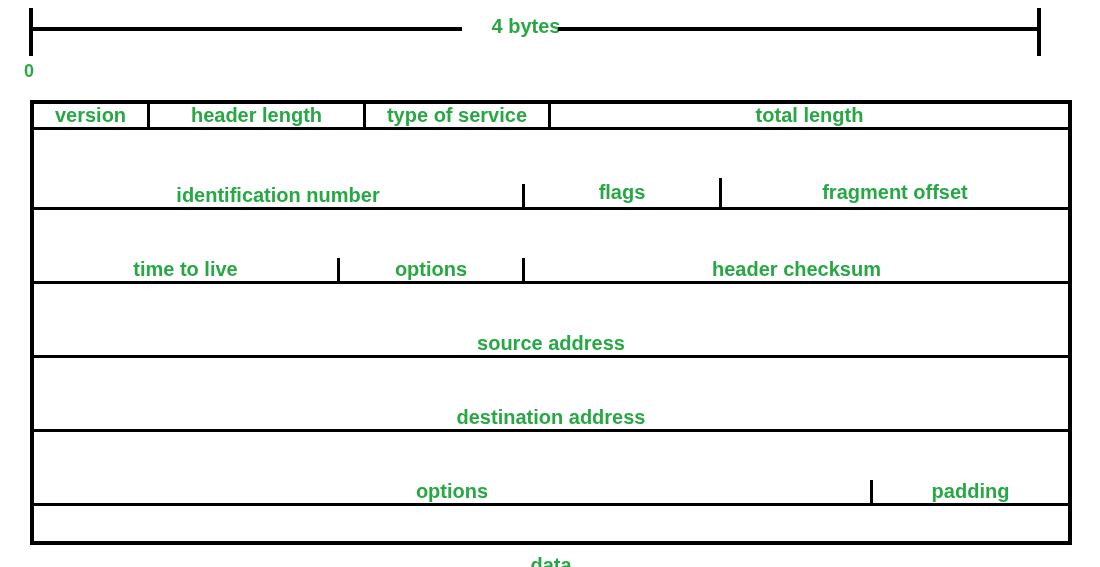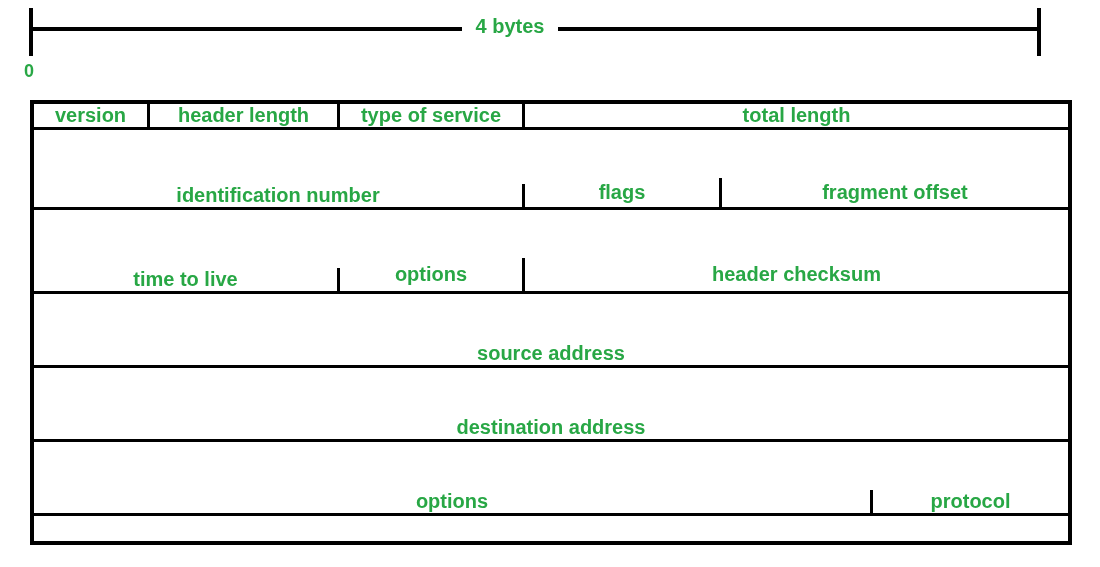--- a/index.html
+++ b/index.html
@@ -65,59 +65,59 @@
     flex: 1;
   }
 </style>
 </head>
 <body>
 
 <div class="canvas">
 
   <div class="abs blackbar" style="left:29px; top:8px; width:4px; height:48px;"></div>
   <div class="abs blackbar" style="left:31px; top:27px; width:431px; height:4px;"></div>
-  <div class="abs green-text ruler-label" style="left:462px; top:15px; width:96px;">4 bytes</div>
+  <div class="abs green-text ruler-label" style="left:478px; top:15px; width:96px;">4 bytes</div>
   <div class="abs blackbar" style="left:558px; top:27px; width:481px; height:4px;"></div>
   <div class="abs blackbar" style="left:1037px; top:8px; width:4px; height:48px;"></div>
 
   <div class="abs green-text bit-label" style="left:24px; top:61px;">0</div>
   <div class="abs green-text bit-label" style="left:1106px; top:66px;">31</div>
 
   <div class="ipv4-table">
 
     <div class="trow">
       <div class="tcell green-text" style="width:116px;">version</div>
-      <div class="tcell green-text" style="width:190px;">header length</div>
+      <div class="tcell green-text" style="width:216px;">header length</div>
       <div class="tcell green-text" style="width:185px;">type of service</div>
       <div class="tcell green-text last">total length</div>
     </div>
 
     <div class="trow">
       <div class="tcell green-text" style="width:491px;margin-top:6px;">identification number</div>
       <div class="tcell green-text" style="width:197px;">flags</div>
       <div class="tcell green-text last">fragment offset</div>
     </div>
 
     <div class="trow">
-      <div class="tcell green-text" style="width:306px;margin-top:10px;">time to live</div>
+      <div class="tcell green-text" style="width:306px;">time to live</div>
       <div class="tcell green-text" style="width:185px;">options</div>
       <div class="tcell green-text last">header checksum</div>
     </div>
 
     <div class="trow">
       <div class="tcell green-text last">source address</div>
     </div>
 
     <div class="trow">
       <div class="tcell green-text last">destination address</div>
     </div>
 
     <div class="trow">
       <div class="tcell green-text" style="width:839px;">options</div>
-      <div class="tcell green-text last">protocol</div>
+      <div class="tcell green-text last">padding</div>
     </div>
 
     <div class="trow data-row">
       <div class="tcell green-text last">data</div>
     </div>
 
   </div>
 </div>
 
 </body></html>

